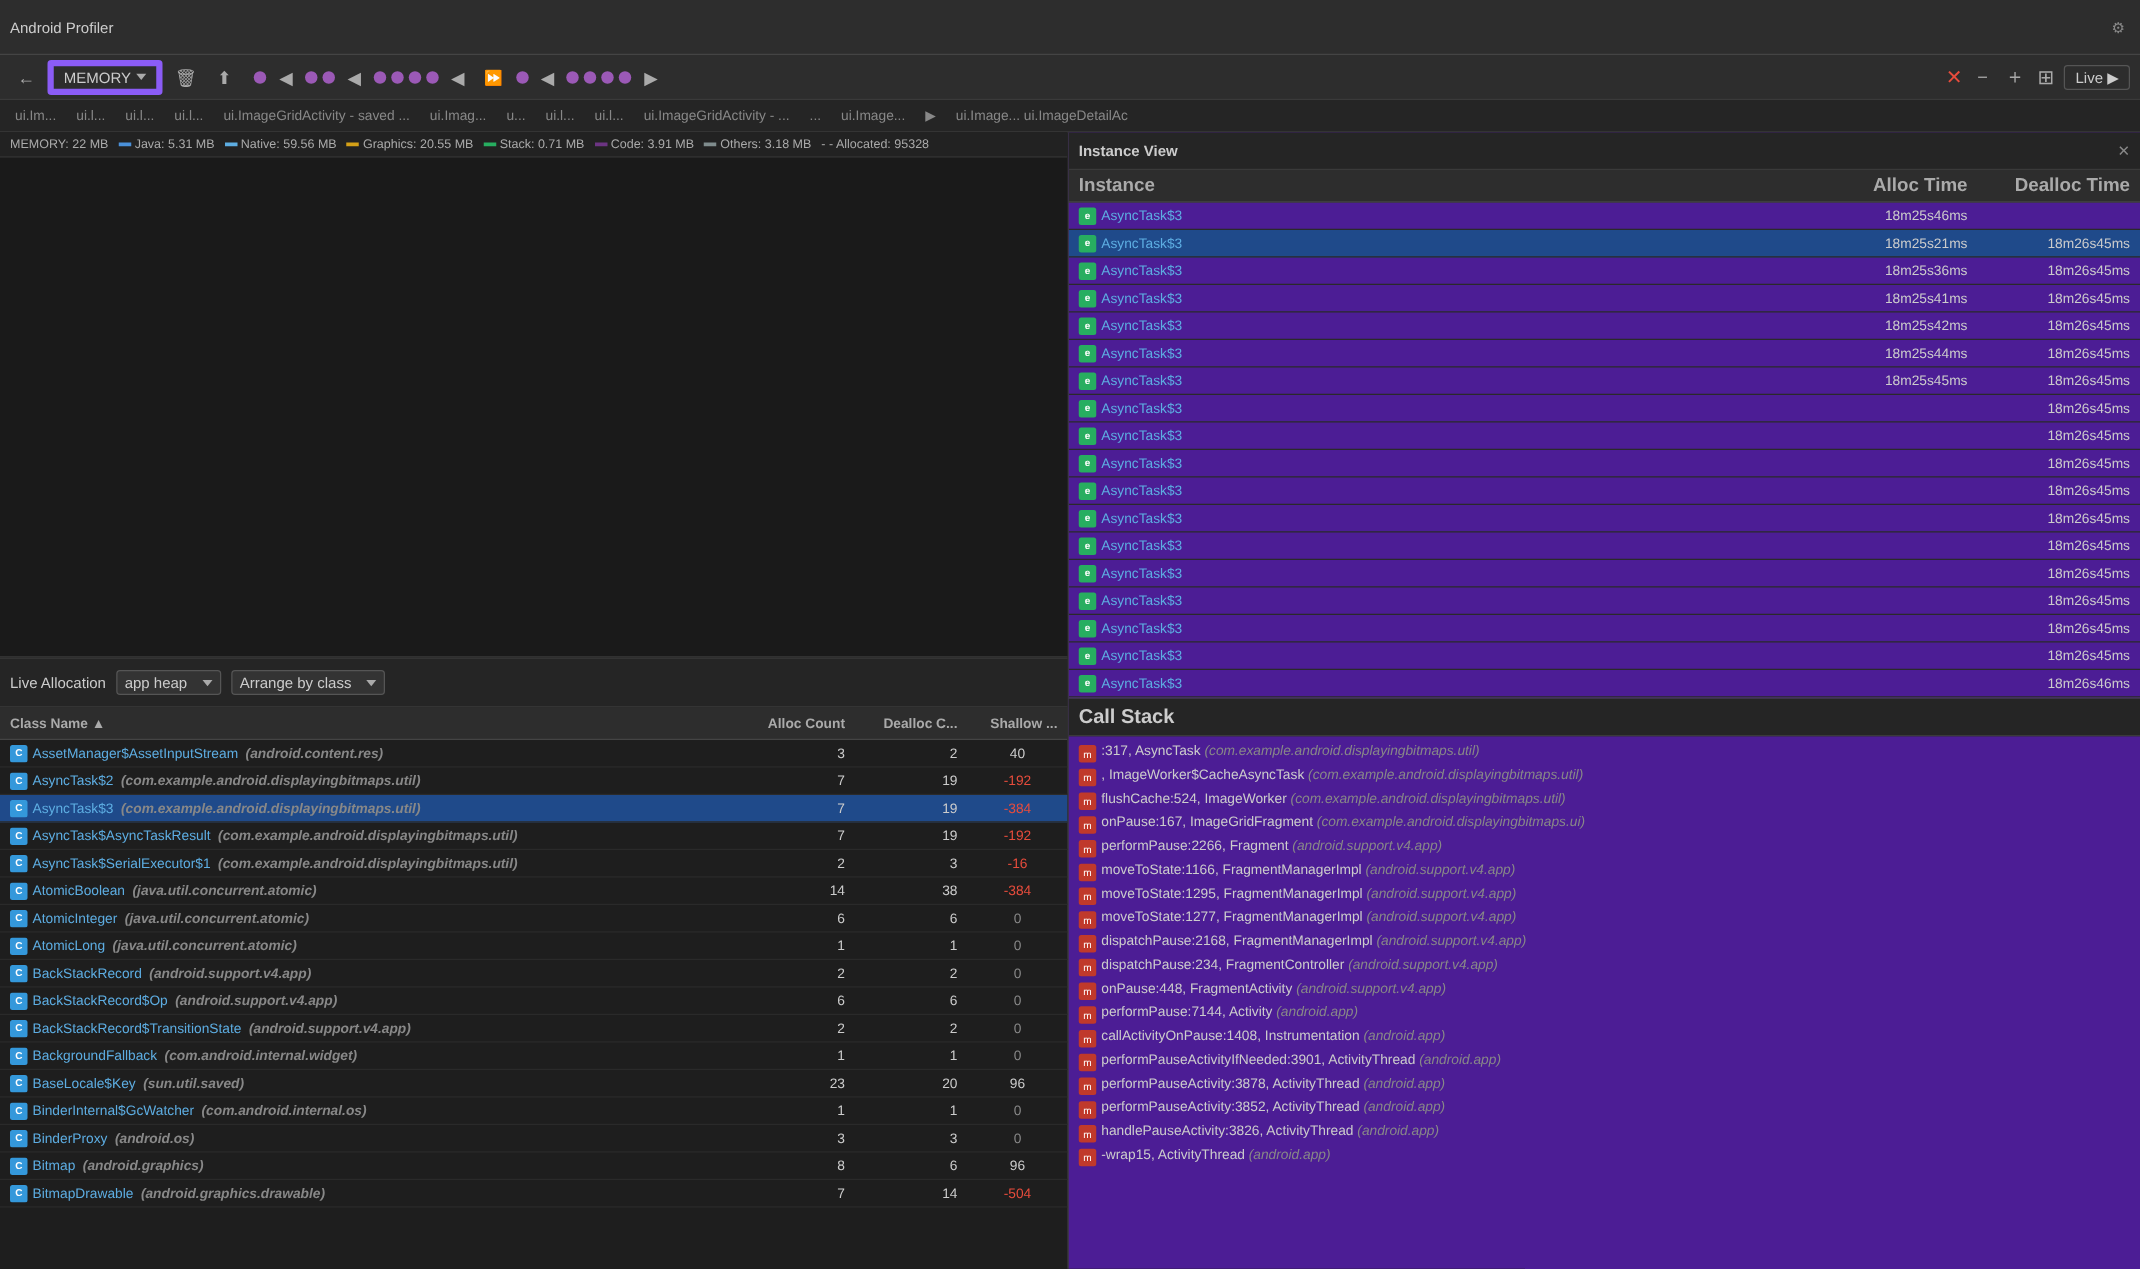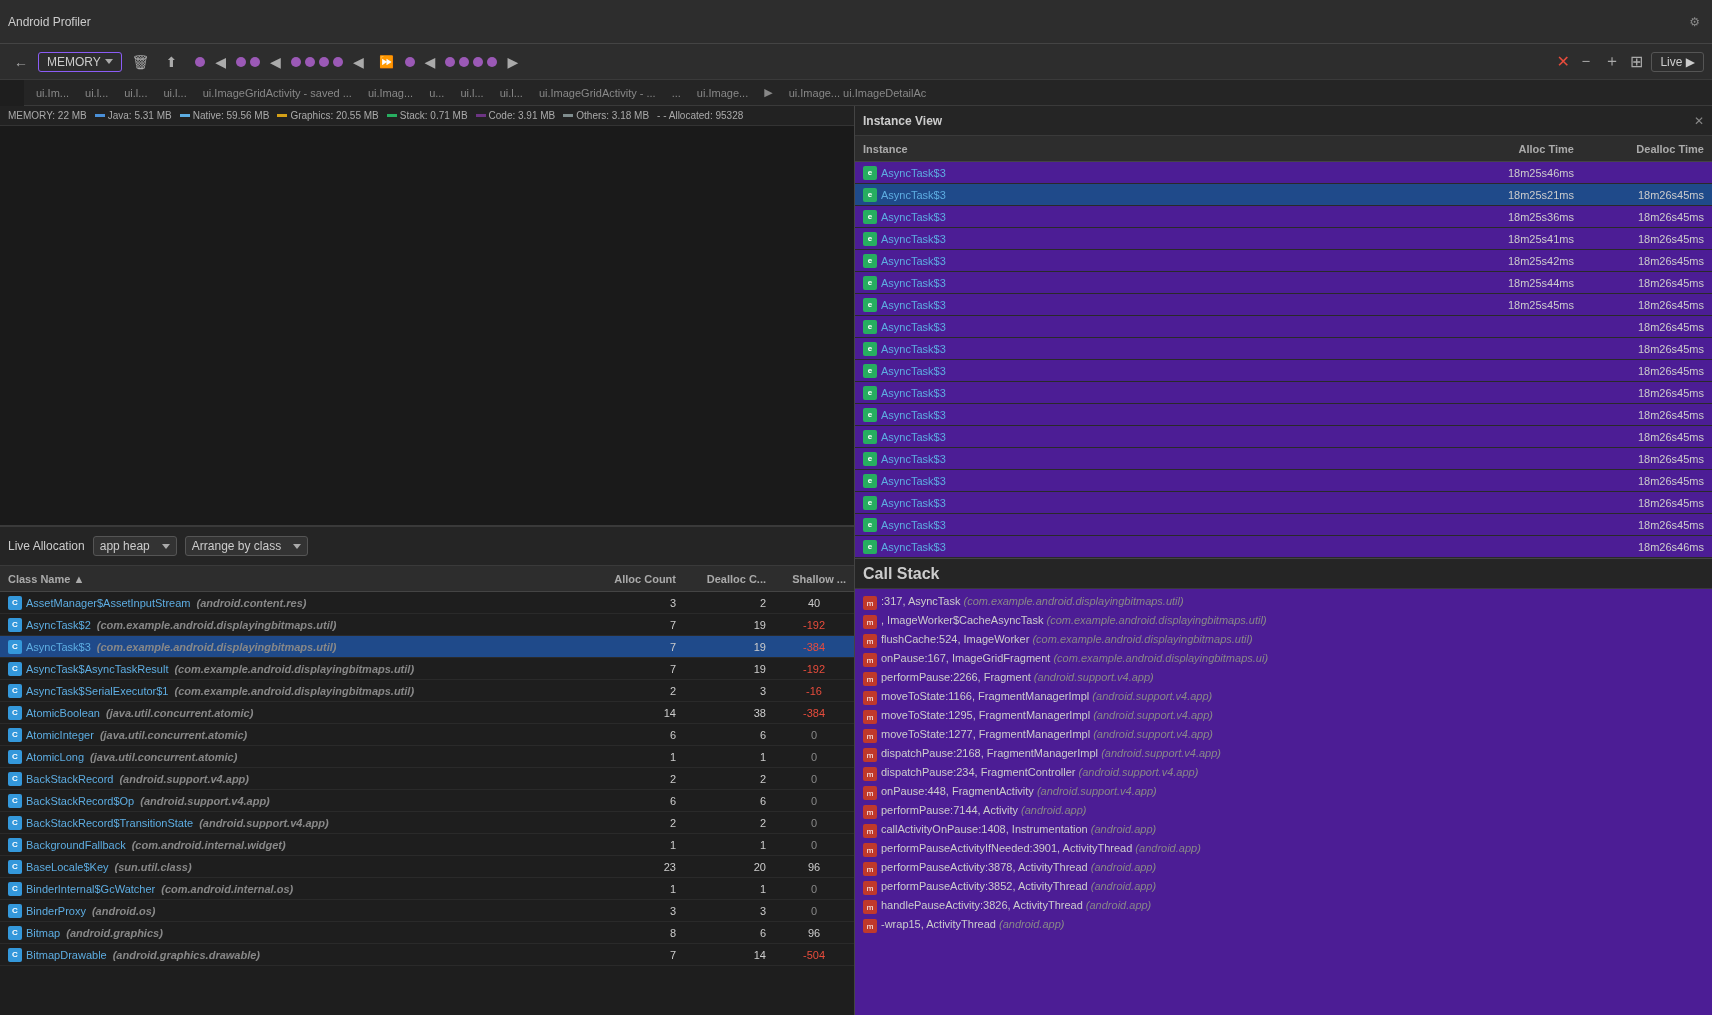--- a/index.html
+++ b/index.html
@@ -41,21 +41,21 @@
       color: #aaa;
       cursor: pointer;
       padding: 3px 6px;
       border-radius: 3px;
       font-size: 14px;
     }
     .dropdown-btn {
       display: flex;
       align-items: center;
       background: none;
-      border: 1px solid #8b5cf6;
+      border: 5px solid #8b5cf6;
       color: #ccc;
       padding: 2px 8px;
       border-radius: 3px;
       cursor: pointer;
       font-size: 12px;
       gap: 4px;
     }
     .dot { width: 10px; height: 10px; border-radius: 50%; display: inline-block; }
     .dot-purple { background: #9b59b6; }
     .dot-row { display: flex; gap: 4px; align-items: center; margin-left: 8px; }
@@ -72,21 +72,20 @@
 
     
     #tab-row {
       background: #252525;
       height: 26px;
       display: flex;
       align-items: center;
       padding: 0 4px;
       border-bottom: 1px solid #3a3a3a;
       overflow: hidden;
-      margin-left: 24px;
     }
     .tab-item {
       padding: 0 8px;
       height: 26px;
       display: flex;
       align-items: center;
       color: #888;
       font-size: 11px;
       cursor: pointer;
       white-space: nowrap;
@@ -231,21 +230,21 @@
       border-bottom: 1px solid #3a3a3a;
       height: 30px;
     }
     #instance-table-header {
       display: flex;
       background: #2d2d2d;
       border-bottom: 1px solid #444;
       height: 26px;
       align-items: center;
     }
-    .ith { padding: 0 8px; color: #aaa; font-size: 11px; font-weight: bold; }
+    .ith { padding: 0 8px; color: #aaa; font-size: 15px; font-weight: bold; }
     .ith-instance { flex: 1; }
     .ith-alloc { width: 130px; text-align: right; justify-content: flex-end; }
     .ith-dealloc { width: 130px; text-align: right; justify-content: flex-end; }
 
     #instance-table { flex: 0 0 auto; max-height: 420px; overflow-y: auto; }
     .instance-row {
       display: flex;
       height: 22px;
       align-items: center;
       border-bottom: 1px solid #2a2a2a;
@@ -549,21 +548,21 @@
       <span class="class-pkg">(com.android.internal.widget)</span>
     </div>
     <div class="td td-alloc">1</div>
     <div class="td td-dealloc">1</div>
     <div class="td td-shallow zero">0</div>
   </div>
           <div class="table-row">
     <div class="td td-class">
       <span class="class-icon ci-blue">C</span>
       <span class="class-name">BaseLocale$Key</span>
-      <span class="class-pkg">(sun.util.class)</span>
+      <span class="class-pkg">(sun.util.saved)</span>
     </div>
     <div class="td td-alloc">23</div>
     <div class="td td-dealloc">20</div>
     <div class="td td-shallow ">96</div>
   </div>
           <div class="table-row">
     <div class="td td-class">
       <span class="class-icon ci-blue">C</span>
       <span class="class-name">BinderInternal$GcWatcher</span>
       <span class="class-pkg">(com.android.internal.os)</span>

